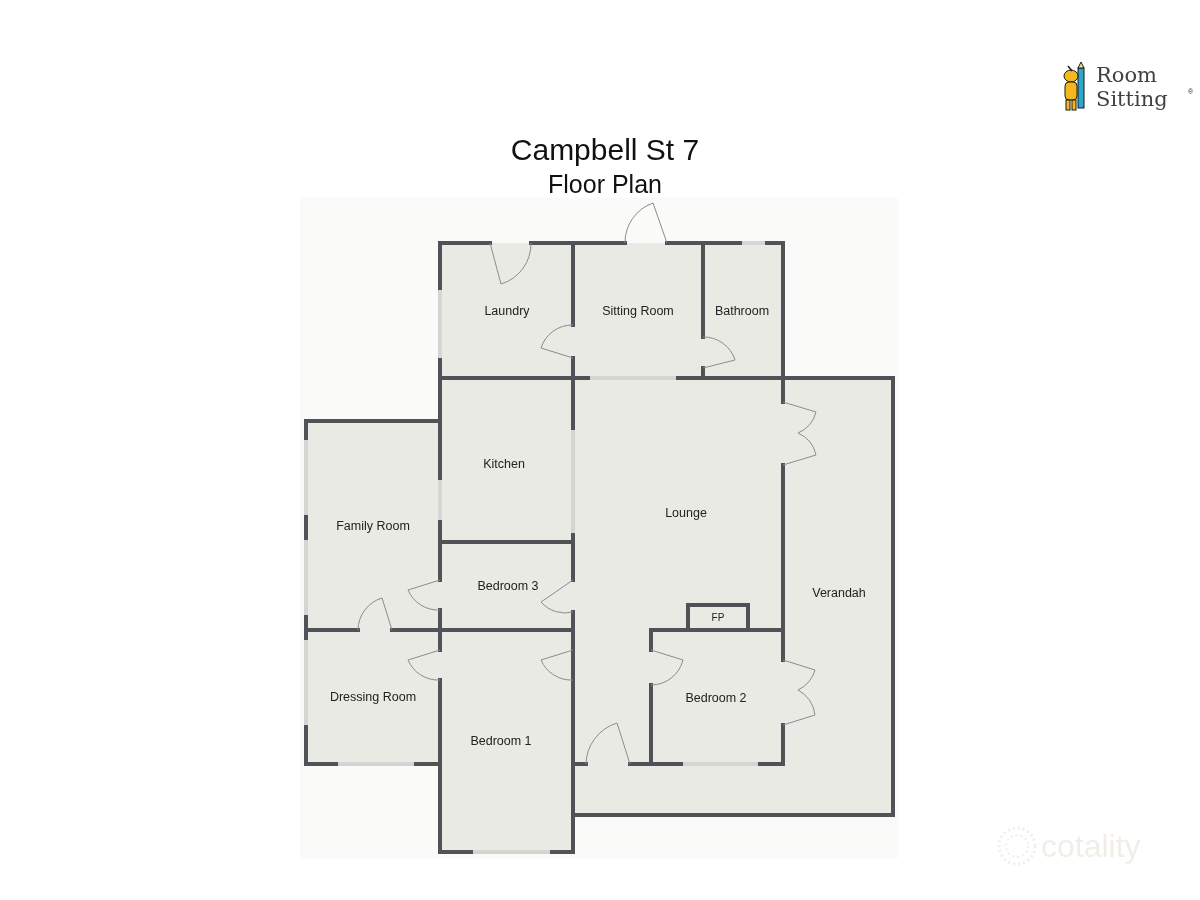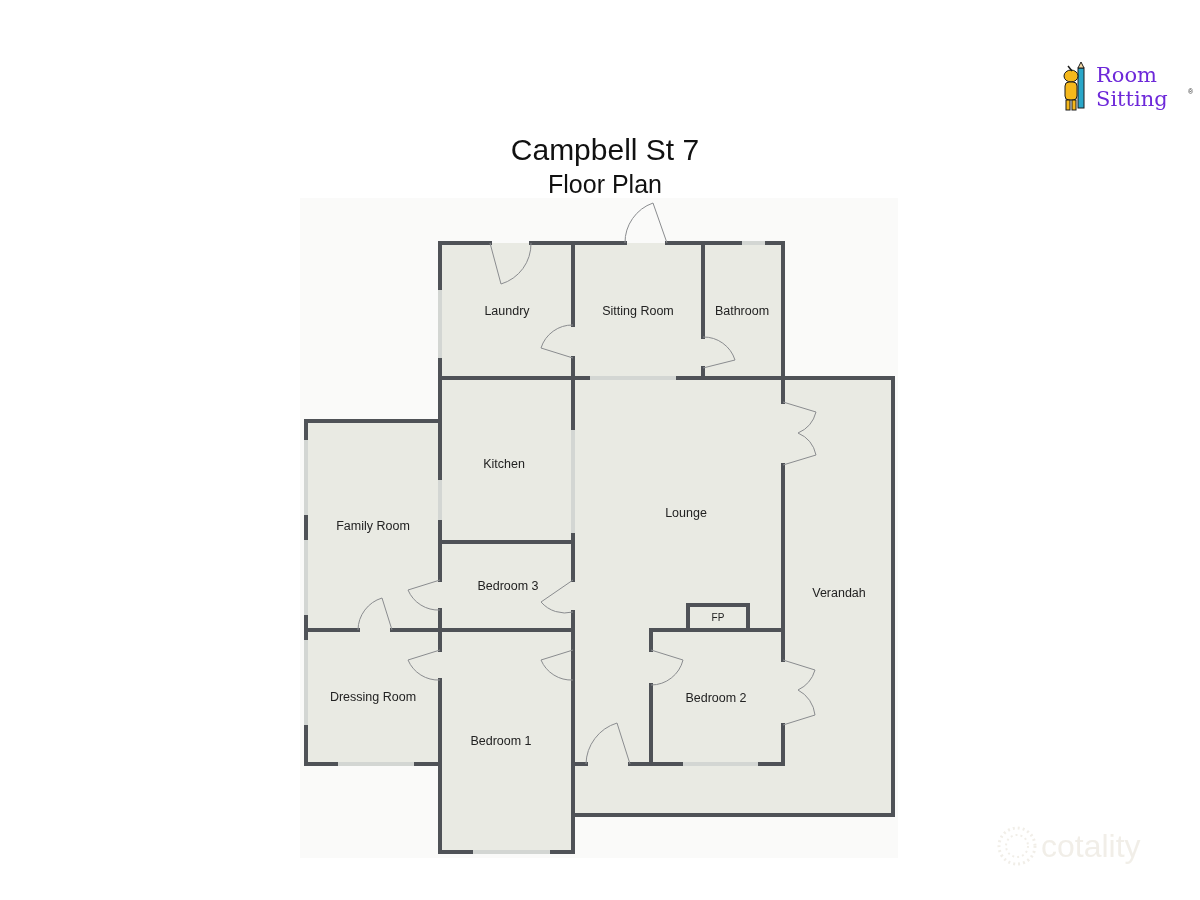--- a/index.html
+++ b/index.html
@@ -1,21 +1,21 @@
 <!DOCTYPE html>
 <html><head>
 <meta charset="utf-8">
 <style>
   html, body { margin:0; padding:0; background:#ffffff; }
   body { width:1200px; height:900px; position:relative; overflow:hidden; font-family:"Liberation Sans", sans-serif; }
   .title { position:absolute; left:0; width:1200px; text-align:center; color:#111; }
   #t1 { top:133px; font-size:30px; left:5px; }
   #t2 { top:170px; font-size:25px; left:5px; }
   .logo { position:absolute; left:1058px; top:62px; width:140px; height:54px; }
-  .logo .word { position:absolute; left:38px; font-family:"DejaVu Serif", serif; color:#6d28d9; font-size:21px; line-height:22px; }
+  .logo .word { position:absolute; left:38px; font-family:"DejaVu Serif", serif; color:#404040; font-size:21px; line-height:22px; }
   .logo .w1 { top:2px; }
   .logo .w2 { top:26px; }
   .logo .reg { position:absolute; left:130px; top:26px; font-size:7px; color:#333; }
   .watermark { position:absolute; left:995px; top:822px; width:180px; height:50px; opacity:0.9; }
   .watermark .txt { position:absolute; left:46px; top:6px; font-size:32px; color:#f0ede6; font-family:"Liberation Sans", sans-serif; }
   svg.plan { position:absolute; left:0; top:0; }
   .lbl { font-family:"Liberation Sans", sans-serif; font-size:12.5px; fill:#222; text-anchor:middle; }
   .fp { font-size:10px; }
 </style>
 </head>

